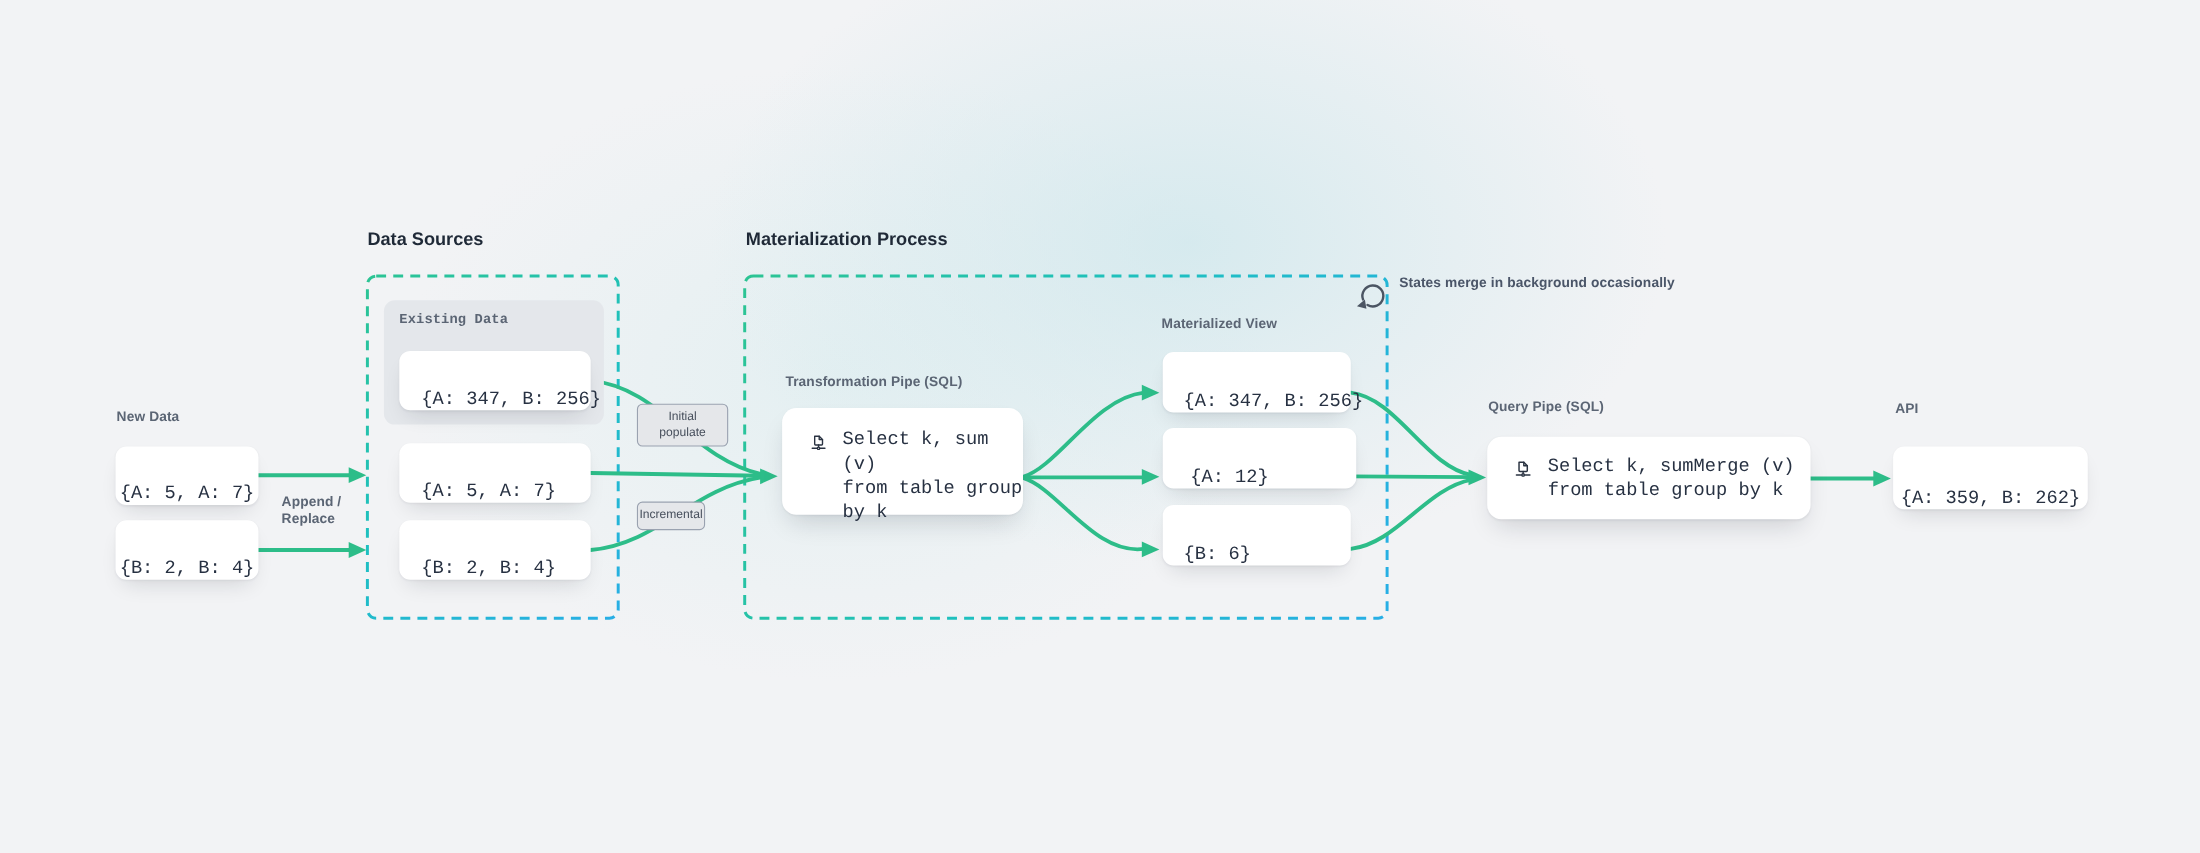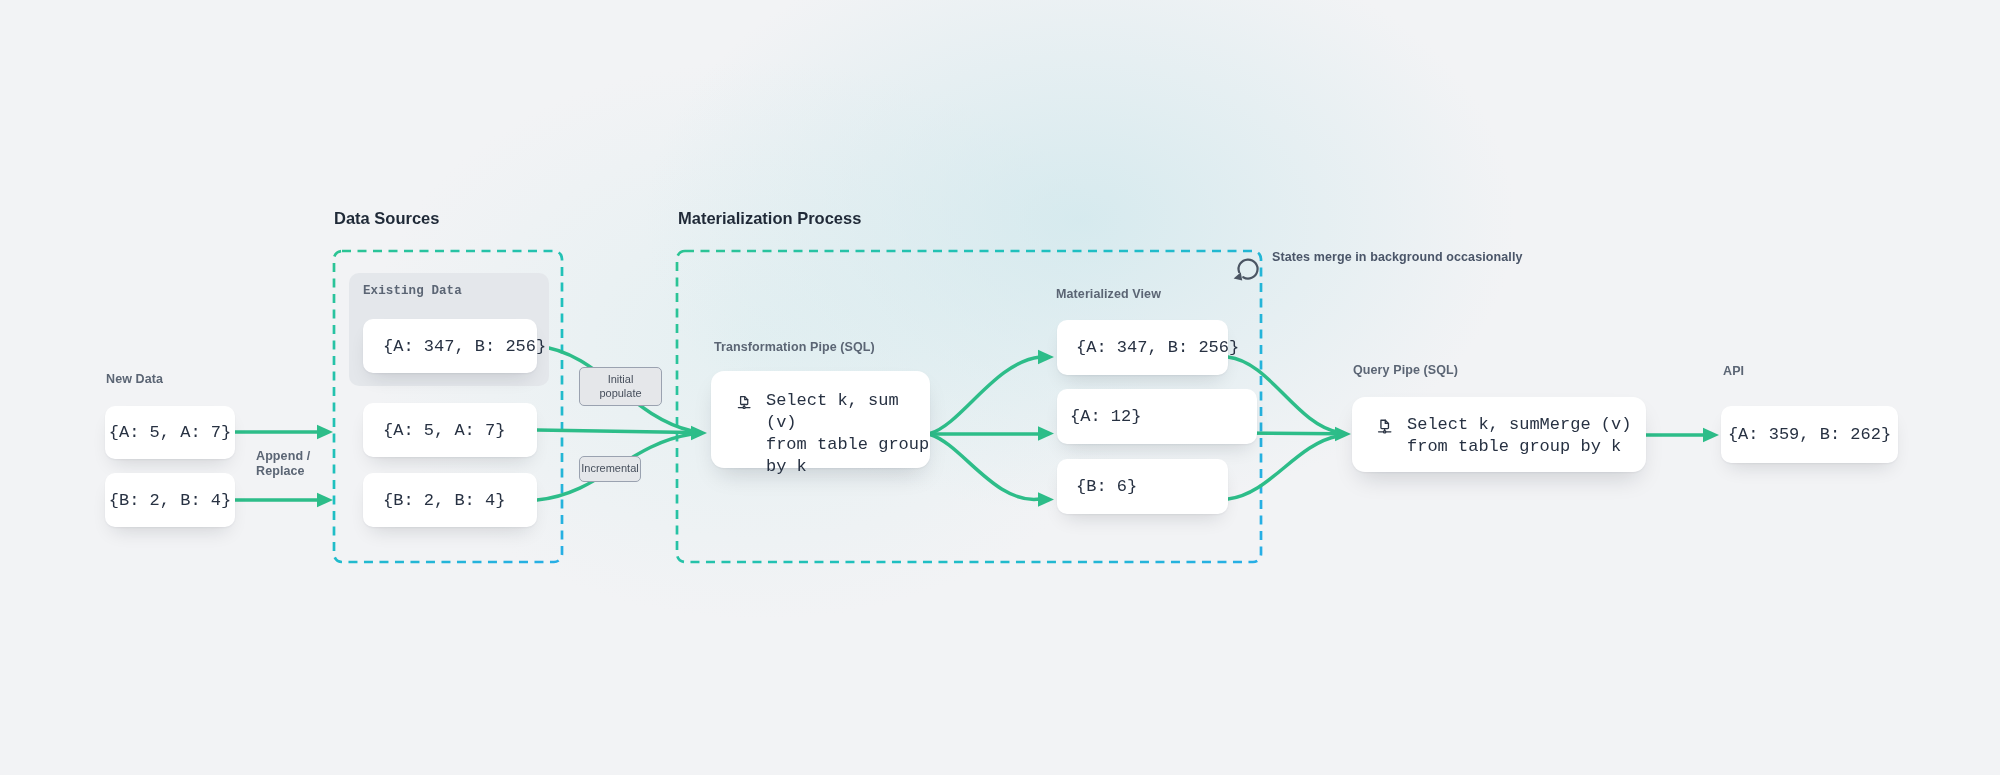--- a/index.html
+++ b/index.html
@@ -9,21 +9,21 @@
     background:
       radial-gradient(640px 430px at 1080px 220px, rgba(205,231,236,.75), rgba(205,231,236,0) 68%),
       radial-gradient(560px 400px at 760px 340px, rgba(214,236,238,.50), rgba(214,236,238,0) 70%),
       #f2f3f5;
   }
   .lbl{position:absolute;font-size:12.5px;font-weight:700;color:#5b6574;letter-spacing:.1px;white-space:nowrap;}
   .title{position:absolute;font-size:16.5px;font-weight:600;color:#1f2937;white-space:nowrap;}
   .card{
     position:absolute;background:#ffffff;border-radius:10px;
     box-shadow:0 1px 2px rgba(16,24,40,.05),0 10px 20px -8px rgba(16,24,40,.16);
-    display:flex;align-items:center;color:#273142;font-size:17px;font-weight:500;white-space:nowrap;
+    display:flex;align-items:flex-end;color:#273142;font-size:17px;font-weight:500;white-space:nowrap;
   }
   .card.center{justify-content:center;}
   .card.padL{padding-left:20px;box-sizing:border-box;}
   .bigcard{
     position:absolute;background:#ffffff;border-radius:13px;
     box-shadow:0 1px 2px rgba(16,24,40,.05),0 12px 24px -8px rgba(16,24,40,.18);
     display:flex;align-items:flex-start;box-sizing:border-box;
   }
   .sqltext{color:#273142;font-size:17px;font-weight:500;line-height:22px;}
   .chip{
@@ -142,21 +142,21 @@
       <div>Select k, sum (v)</div>
       <div>from table group</div>
       <div>by k</div>
     </div>
   </div>
 
   <div class="lbl" style="left:1056px;top:287px;">Materialized View</div>
   <div class="card padL z2" style="left:1057px;top:320px;width:171px;height:55px;padding-left:19px;">
     <span>{A: 347, B: 256}</span>
   </div>
-  <div class="card padL z2" style="left:1057px;top:389px;width:200px;height:55px;padding-left:13px;">
+  <div class="card padL z2" style="left:1057px;top:389px;width:176px;height:55px;padding-left:25px;">
     <span>{A: 12}</span>
   </div>
   <div class="card padL z2" style="left:1057px;top:459px;width:171px;height:55px;padding-left:19px;">
     <span>{B: 6}</span>
   </div>
 
   <div class="lbl" style="left:1272px;top:250px;color:#4a5568;">States merge in background occasionally</div>
 
   <div class="lbl" style="left:1353px;top:363px;">Query Pipe (SQL)</div>
   <div class="bigcard z2" style="left:1352px;top:397px;width:294px;height:75px;padding:17px 0 0 23px;">

